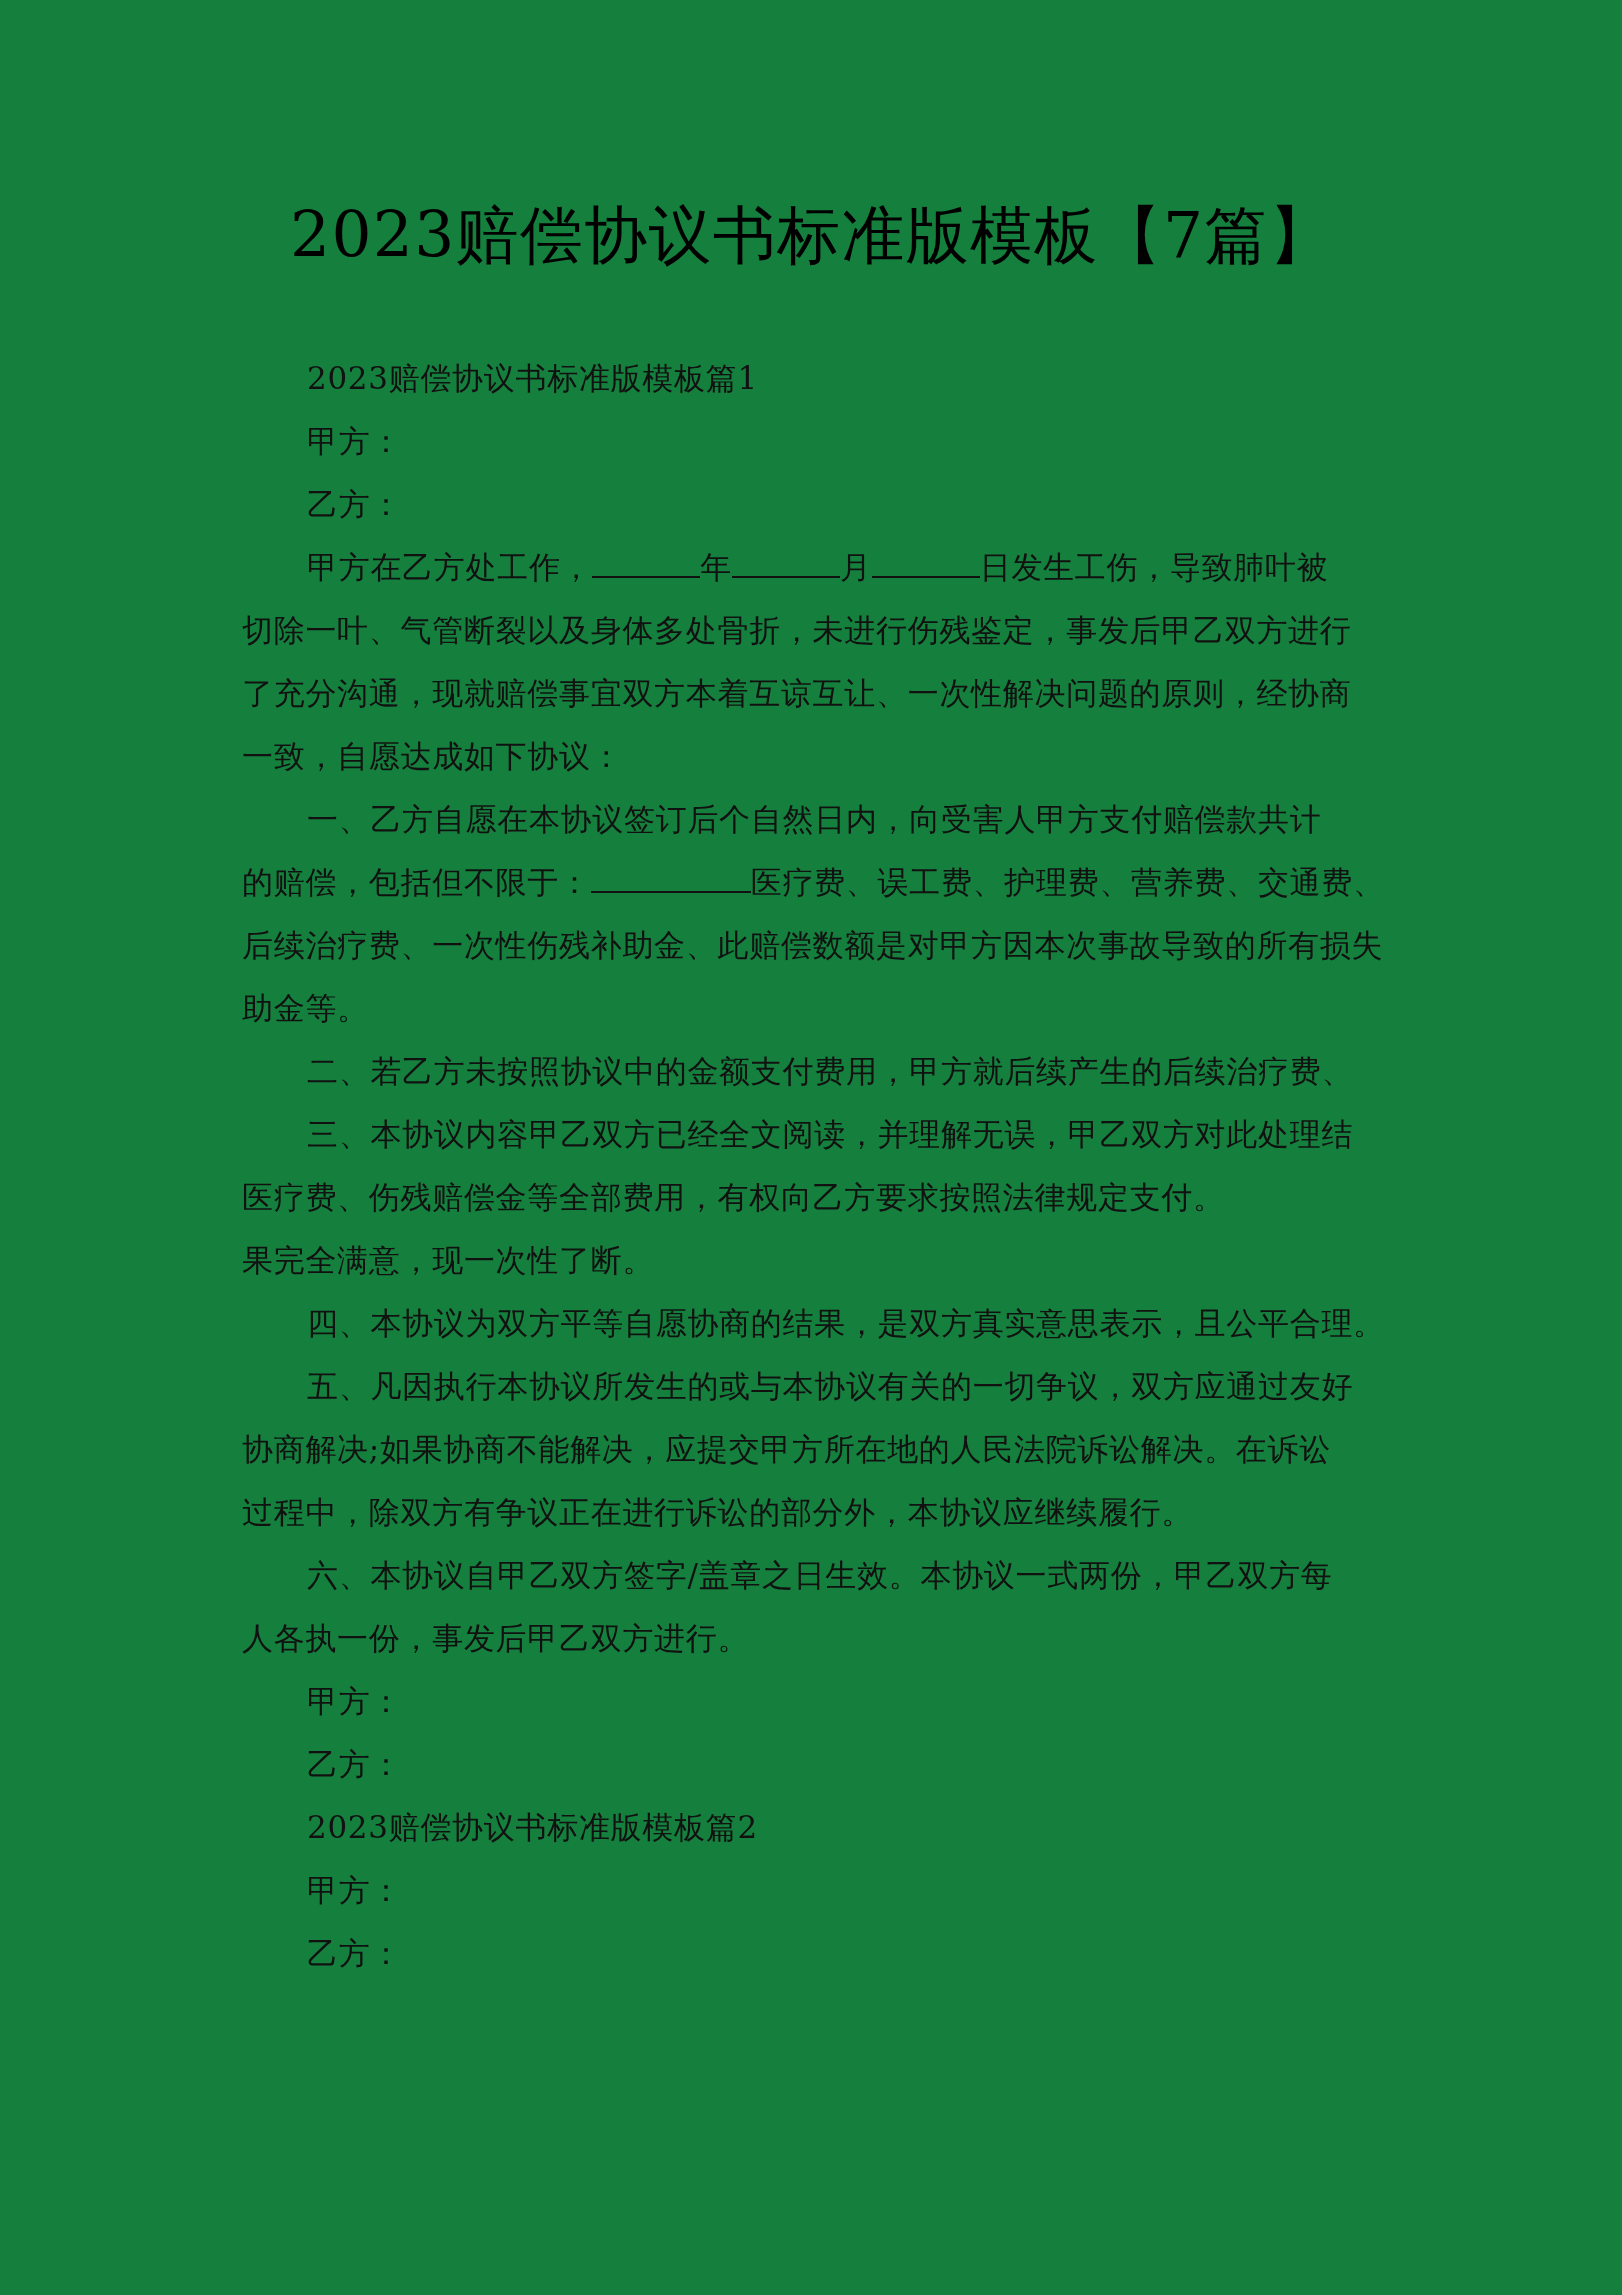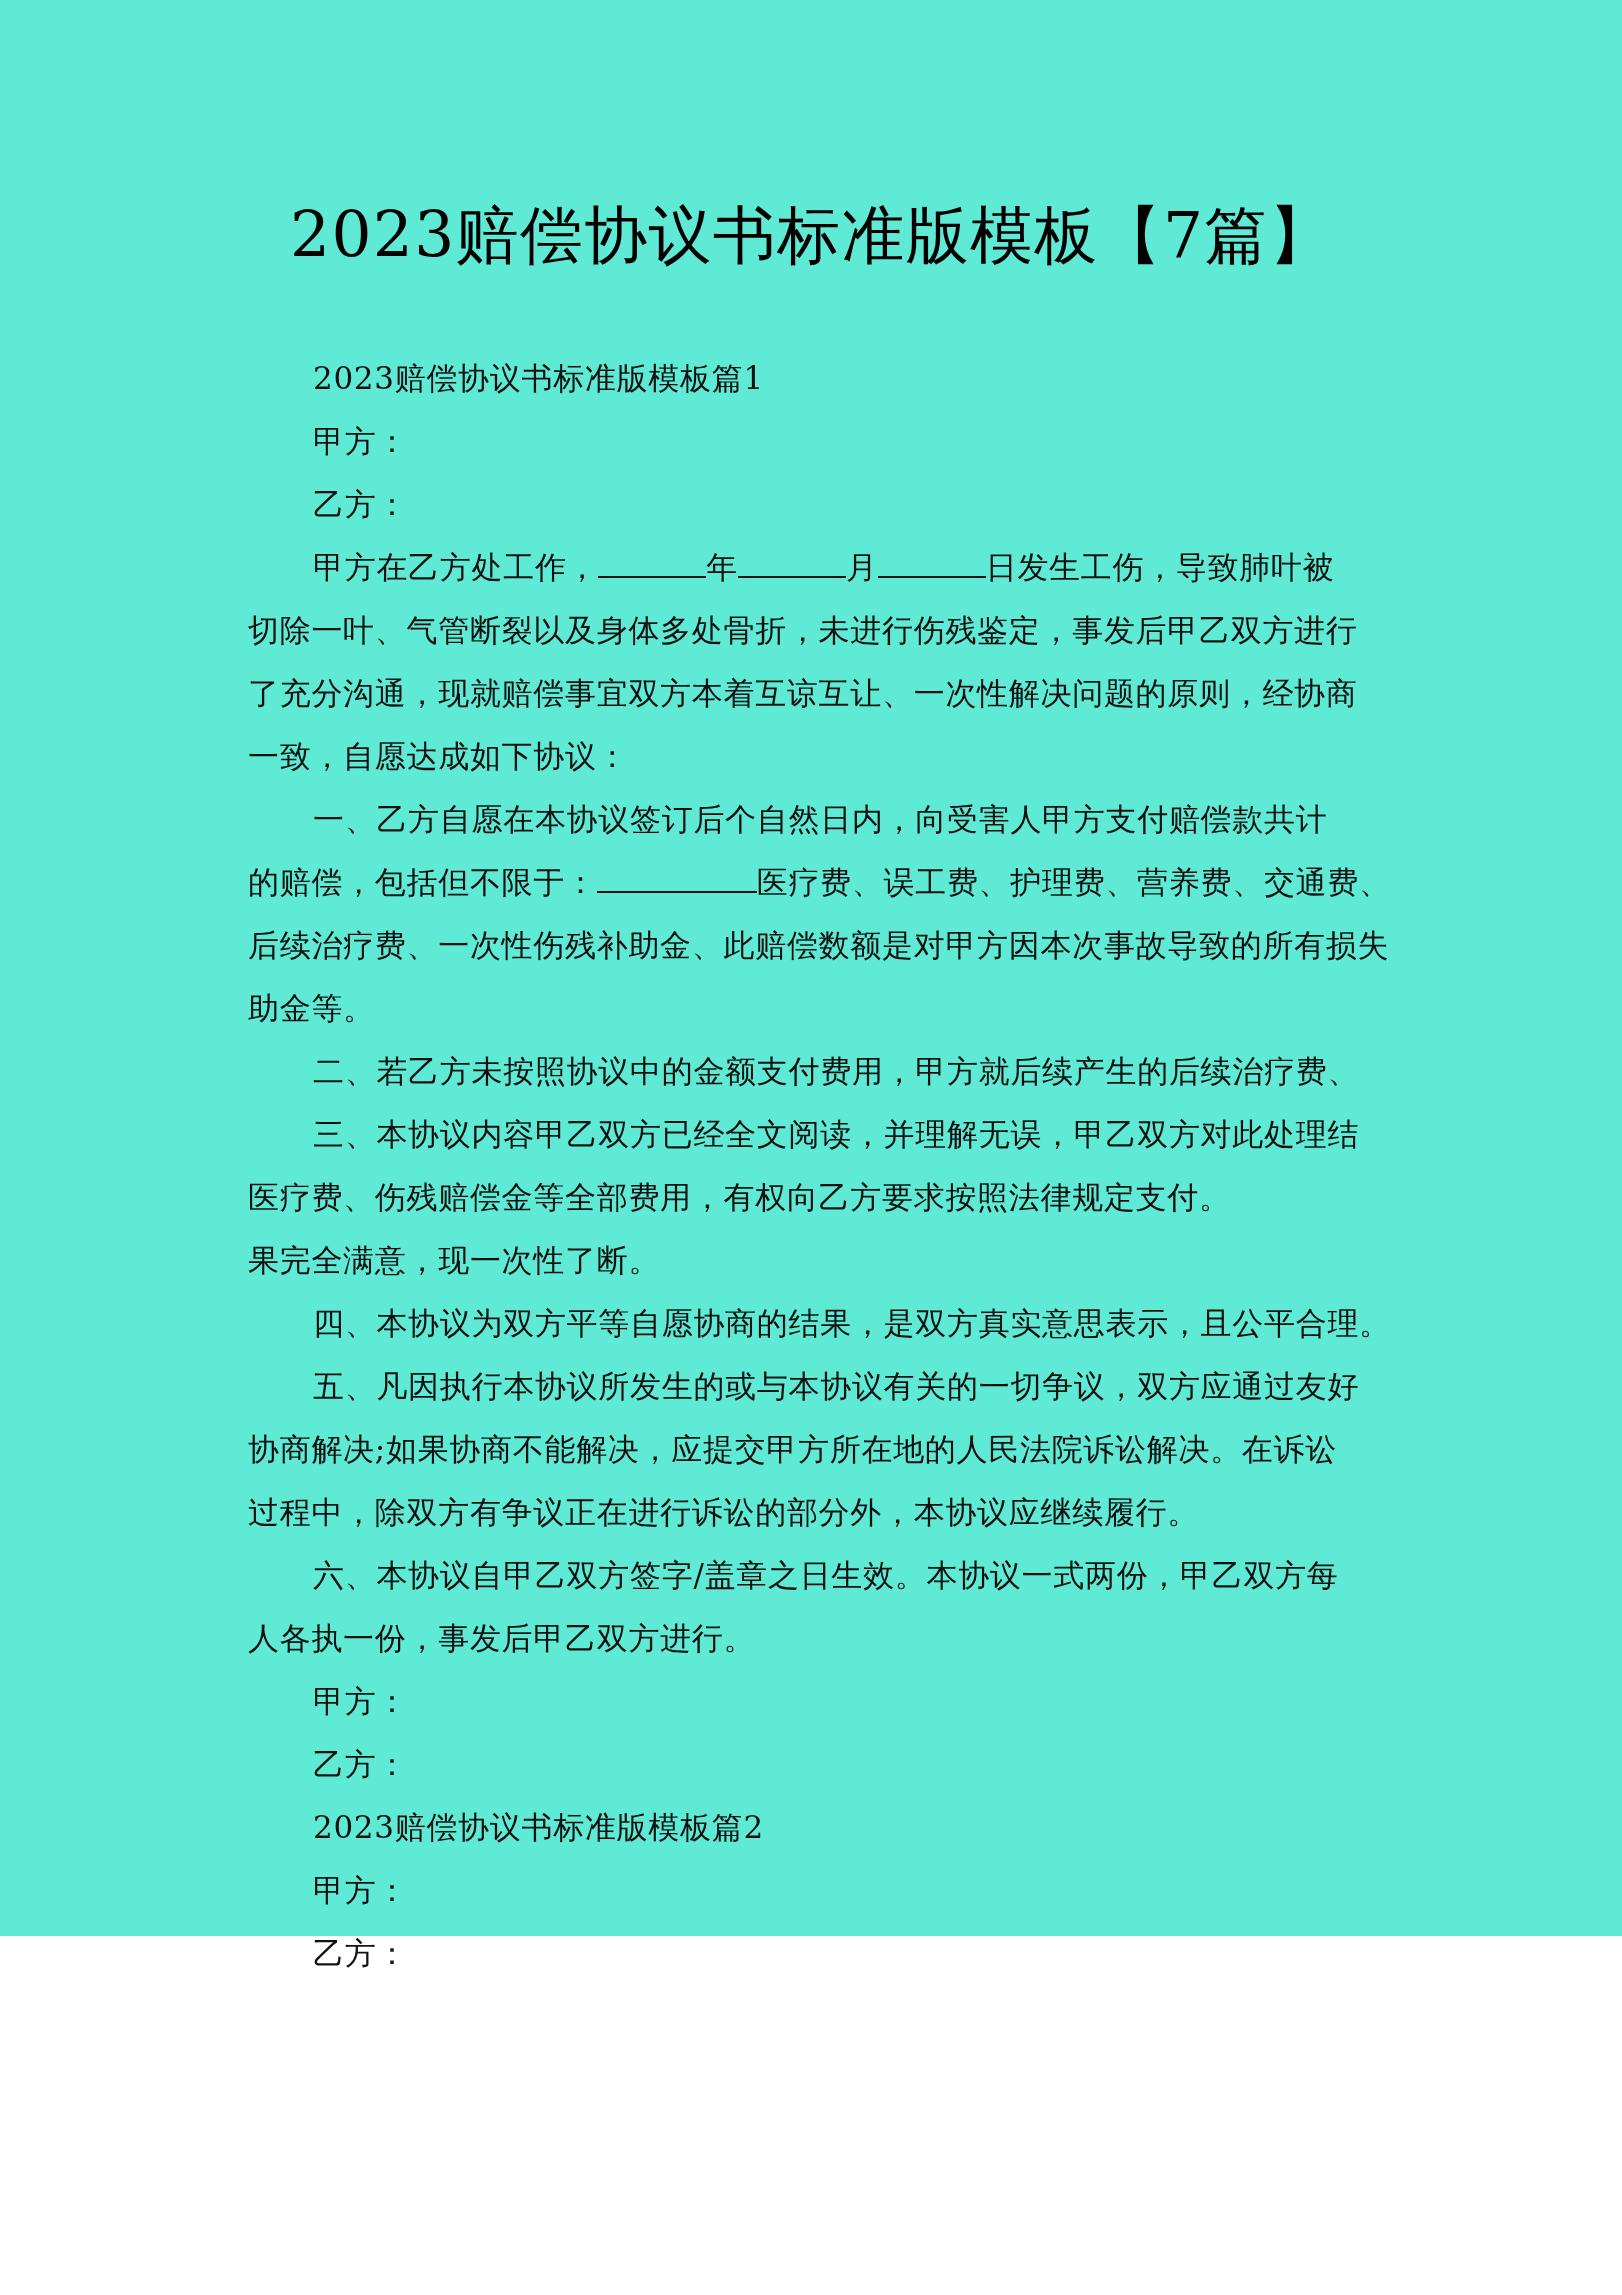--- a/index.html
+++ b/index.html
@@ -12,38 +12,38 @@
     height: 2295px;
     position: relative;
     overflow: hidden;
     font-family: "DejaVu Serif", "Liberation Serif", serif;
     color: #111111;
   }
   .page {
     position: absolute;
     left: 0; top: 0;
     width: 1623px;
-    height: 1936px;
-    background: #5eead4;
+    height: 2295px;
+    background: #15803d;
   }
   .doc-title {
     position: absolute;
     left: 0;
     top: 190px;
     width: 1623px;
     text-align: center;
     font-size: 63px;
     line-height: 92px;
     letter-spacing: 1.3px;
     color: #000;
     white-space: nowrap;
   }
   .body {
     position: absolute;
-    left: 248px;
+    left: 242px;
     top: 347px;
     width: 1135px;
   }
   .line {
     font-size: 31px;
     line-height: 63px;
     height: 63px;
     white-space: nowrap;
     letter-spacing: 0.7px;
   }

